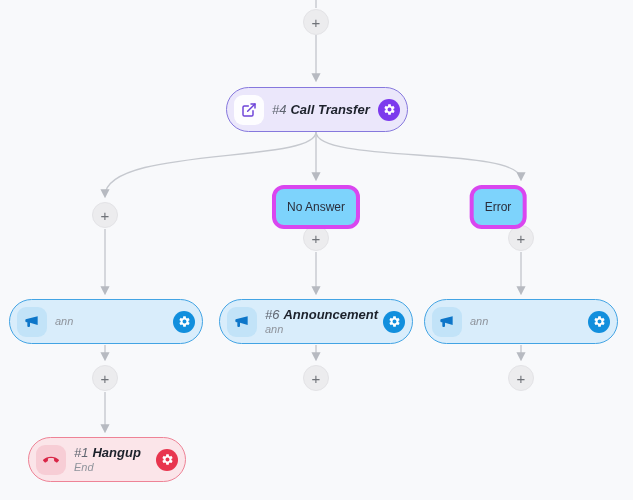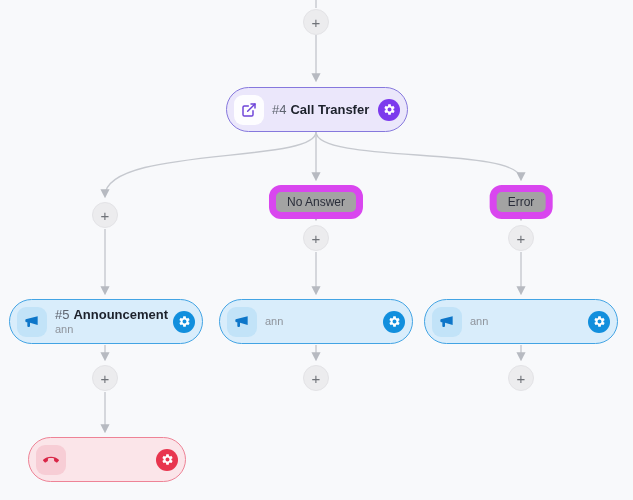--- a/index.html
+++ b/index.html
@@ -21,21 +21,21 @@
   
   .node {
     position:absolute; height:45px; box-sizing:border-box;
     display:flex; align-items:center; border-radius:23px; padding:0 7px;
   }
   .iconbox {
     width:30px; height:30px; border-radius:9px; flex:0 0 auto;
     display:flex; align-items:center; justify-content:center;
   }
   .iconbox svg { width:16px; height:16px; }
-  .texts { margin-left:8px; display:flex; flex-direction:column; justify-content:center; line-height:1.2; }
+  .texts { margin-left:8px; display:flex; flex-direction:column; justify-content:center; line-height:1.2;font-style:italic; }
   .line1 { font-size:13px; color:#1c212b; white-space:nowrap; }
   .nid { color:#5f6570; font-weight:400; margin-right:4px; }
   .ttl { font-weight:700; color:#1c212b; }
   .sub { font-size:11px; color:#8f949c; margin-top:1px; }
   .gear {
     margin-left:auto; width:22px; height:22px; border-radius:50%; border:none;
     display:flex; align-items:center; justify-content:center; padding:0; cursor:pointer; flex:0 0 auto;
   }
   .gear svg { width:13px; height:13px; fill:#ffffff; }
 
@@ -47,22 +47,22 @@
   .node.blue .iconbox { background:#c2e3f8; color:#0d76c9; }
   .node.blue .gear { background:#128fdd; }
 
   .node.red { background:#fbe5e9; border:1.5px solid #ee8396; }
   .node.red .iconbox { background:#f7cdd5; color:#d92647; }
   .node.red .gear { background:#e8354e; }
 
   
   .edge-label {
     position:absolute; transform:translateX(-50%);
-    background:#a3a3a3; border:7px solid #d946ef; border-radius:12px;
-    font-size:12px; color:#2a2d3a; padding:2px 11px; line-height:16px; white-space:nowrap;
+    background:#7dd3fc; border:4px solid #d946ef; border-radius:12px;
+    font-size:12px; color:#2a2d3a; padding:10px 11px; line-height:16px; white-space:nowrap;
   }
 </style>
 </head>
 <body>
 
 <div class="canvas">
 
   <svg class="edges" width="633" height="500" viewBox="0 0 633 500">
     <defs>
       <marker id="arr" viewBox="0 0 10 10" refX="7.5" refY="5" markerWidth="6.5" markerHeight="6.5" orient="auto-start-reverse">
@@ -89,21 +89,21 @@
 
   <button class="plus" style="left:303px;top:9px">+</button>
   <button class="plus" style="left:92px;top:202px">+</button>
   <button class="plus" style="left:303px;top:225px">+</button>
   <button class="plus" style="left:508px;top:225px">+</button>
   <button class="plus" style="left:92px;top:365px">+</button>
   <button class="plus" style="left:303px;top:365px">+</button>
   <button class="plus" style="left:508px;top:365px">+</button>
 
   <div class="edge-label" style="left:316px;top:185px">No Answer</div>
-  <div class="edge-label" style="left:521px;top:185px">Error</div>
+  <div class="edge-label" style="left:498px;top:185px">Error</div>
 
   <div class="node purple" style="left:226px;top:87px;width:182px">
     <span class="iconbox">
       <svg viewBox="0 0 24 24" fill="none" stroke="currentColor" stroke-width="2.2" stroke-linecap="round" stroke-linejoin="round">
         <path d="M18 13v6a2 2 0 0 1-2 2H5a2 2 0 0 1-2-2V8a2 2 0 0 1 2-2h6"></path>
         <polyline points="15 3 21 3 21 9"></polyline>
         <line x1="10" y1="14" x2="21" y2="3"></line>
       </svg>
     </span>
     <span class="texts">
@@ -116,37 +116,37 @@
     </button>
   </div>
 
   <div class="node blue" style="left:9px;top:299px;width:194px">
     <span class="iconbox">
       <svg viewBox="0 0 24 24" fill="currentColor">
           <path d="M20.5 3.5v13L9 13.2V18a1.5 1.5 0 0 1-1.5 1.5h-1A1.5 1.5 0 0 1 5 18v-5.5H4a2 2 0 0 1-2-2v-1a2 2 0 0 1 2-2l16.5-4z"></path>
         </svg>
     </span>
     <span class="texts">
-      <span class="line1"><span class="nid">#5</span><span class="ttl">Announcement</span></span>
       <span class="sub">ann</span>
     </span>
     <button class="gear">
       <svg viewBox="0 0 24 24">
           <path d="M19.14 12.94c.04-.3.06-.61.06-.94 0-.32-.02-.64-.07-.94l2.03-1.58c.18-.14.23-.41.12-.61l-1.92-3.32c-.12-.22-.37-.29-.59-.22l-2.39.96c-.5-.38-1.03-.7-1.62-.94l-.36-2.54c-.04-.24-.24-.41-.48-.41h-3.84c-.24 0-.43.17-.47.41l-.36 2.54c-.59.24-1.13.57-1.62.94l-2.39-.96c-.22-.08-.47 0-.59.22L2.74 8.87c-.12.21-.08.47.12.61l2.03 1.58c-.05.3-.09.63-.09.94s.02.64.07.94l-2.03 1.58c-.18.14-.23.41-.12.61l1.92 3.32c.12.22.37.29.59.22l2.39-.96c.5.38 1.03.7 1.62.94l.36 2.54c.05.24.24.41.48.41h3.84c.24 0 .44-.17.47-.41l.36-2.54c.59-.24 1.13-.56 1.62-.94l2.39.96c.22.08.47 0 .59-.22l1.92-3.32c.12-.22.07-.47-.12-.61l-2.01-1.58zM12 15.6c-1.98 0-3.6-1.62-3.6-3.6s1.62-3.6 3.6-3.6 3.6 1.62 3.6 3.6-1.62 3.6-3.6 3.6z"></path>
         </svg>
     </button>
   </div>
 
   <div class="node blue" style="left:219px;top:299px;width:194px">
     <span class="iconbox">
       <svg viewBox="0 0 24 24" fill="currentColor">
           <path d="M20.5 3.5v13L9 13.2V18a1.5 1.5 0 0 1-1.5 1.5h-1A1.5 1.5 0 0 1 5 18v-5.5H4a2 2 0 0 1-2-2v-1a2 2 0 0 1 2-2l16.5-4z"></path>
         </svg>
     </span>
     <span class="texts">
+      <span class="line1"><span class="nid">#6</span><span class="ttl">Announcement</span></span>
       <span class="sub">ann</span>
     </span>
     <button class="gear">
       <svg viewBox="0 0 24 24">
           <path d="M19.14 12.94c.04-.3.06-.61.06-.94 0-.32-.02-.64-.07-.94l2.03-1.58c.18-.14.23-.41.12-.61l-1.92-3.32c-.12-.22-.37-.29-.59-.22l-2.39.96c-.5-.38-1.03-.7-1.62-.94l-.36-2.54c-.04-.24-.24-.41-.48-.41h-3.84c-.24 0-.43.17-.47.41l-.36 2.54c-.59.24-1.13.57-1.62.94l-2.39-.96c-.22-.08-.47 0-.59.22L2.74 8.87c-.12.21-.08.47.12.61l2.03 1.58c-.05.3-.09.63-.09.94s.02.64.07.94l-2.03 1.58c-.18.14-.23.41-.12.61l1.92 3.32c.12.22.37.29.59.22l2.39-.96c.5.38 1.03.7 1.62.94l.36 2.54c.05.24.24.41.48.41h3.84c.24 0 .44-.17.47-.41l.36-2.54c.59-.24 1.13-.56 1.62-.94l2.39.96c.22.08.47 0 .59-.22l1.92-3.32c.12-.22.07-.47-.12-.61l-2.01-1.58zM12 15.6c-1.98 0-3.6-1.62-3.6-3.6s1.62-3.6 3.6-3.6 3.6 1.62 3.6 3.6-1.62 3.6-3.6 3.6z"></path>
         </svg>
     </button>
   </div>
 
   <div class="node blue" style="left:424px;top:299px;width:194px">
@@ -164,20 +164,24 @@
         </svg>
     </button>
   </div>
 
   <div class="node red" style="left:28px;top:437px;width:158px">
     <span class="iconbox">
       <svg viewBox="0 0 24 24" fill="currentColor">
           <path d="M12 9c-1.6 0-3.15.25-4.6.72v3.1c0 .39-.23.74-.56.9-.98.49-1.87 1.12-2.66 1.85-.18.18-.43.29-.7.29-.28 0-.53-.11-.71-.29L.29 13.08c-.18-.17-.29-.42-.29-.7 0-.28.11-.53.29-.71C3.34 8.78 7.46 7 12 7s8.66 1.78 11.71 4.67c.18.18.29.43.29.71 0 .28-.11.53-.29.7l-2.48 2.49c-.18.18-.43.29-.71.29-.27 0-.52-.11-.7-.28-.79-.74-1.69-1.36-2.67-1.85-.33-.16-.56-.5-.56-.9v-3.1C15.15 9.25 13.6 9 12 9z"></path>
         </svg>
     </span>
+    <span class="texts">
+      <span class="line1"><span class="nid">#1</span><span class="ttl">Hangup</span></span>
+      <span class="sub">End</span>
+    </span>
     <button class="gear">
       <svg viewBox="0 0 24 24">
           <path d="M19.14 12.94c.04-.3.06-.61.06-.94 0-.32-.02-.64-.07-.94l2.03-1.58c.18-.14.23-.41.12-.61l-1.92-3.32c-.12-.22-.37-.29-.59-.22l-2.39.96c-.5-.38-1.03-.7-1.62-.94l-.36-2.54c-.04-.24-.24-.41-.48-.41h-3.84c-.24 0-.43.17-.47.41l-.36 2.54c-.59.24-1.13.57-1.62.94l-2.39-.96c-.22-.08-.47 0-.59.22L2.74 8.87c-.12.21-.08.47.12.61l2.03 1.58c-.05.3-.09.63-.09.94s.02.64.07.94l-2.03 1.58c-.18.14-.23.41-.12.61l1.92 3.32c.12.22.37.29.59.22l2.39-.96c.5.38 1.03.7 1.62.94l.36 2.54c.05.24.24.41.48.41h3.84c.24 0 .44-.17.47-.41l.36-2.54c.59-.24 1.13-.56 1.62-.94l2.39.96c.22.08.47 0 .59-.22l1.92-3.32c.12-.22.07-.47-.12-.61l-2.01-1.58zM12 15.6c-1.98 0-3.6-1.62-3.6-3.6s1.62-3.6 3.6-3.6 3.6 1.62 3.6 3.6-1.62 3.6-3.6 3.6z"></path>
         </svg>
     </button>
   </div>
 
 </div>
 
 </body></html>

